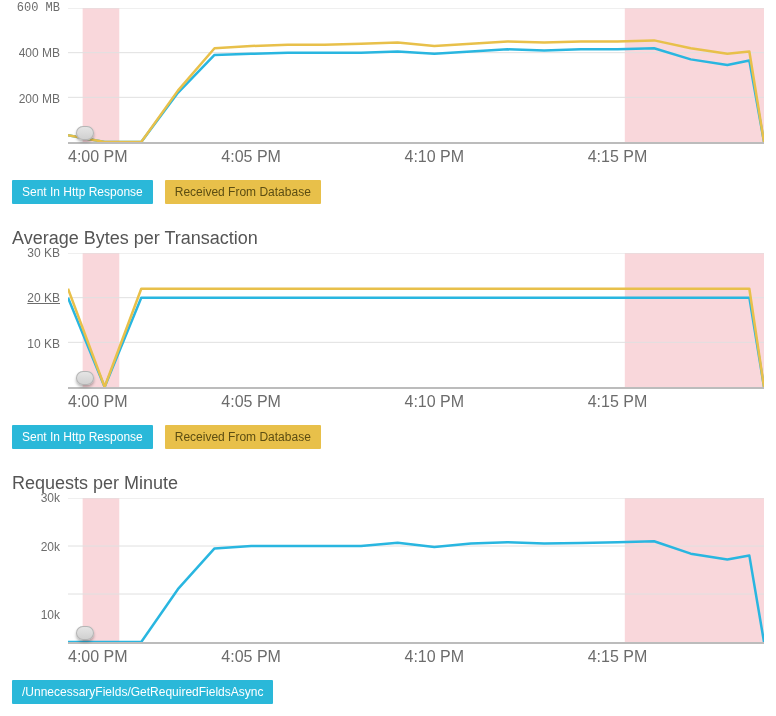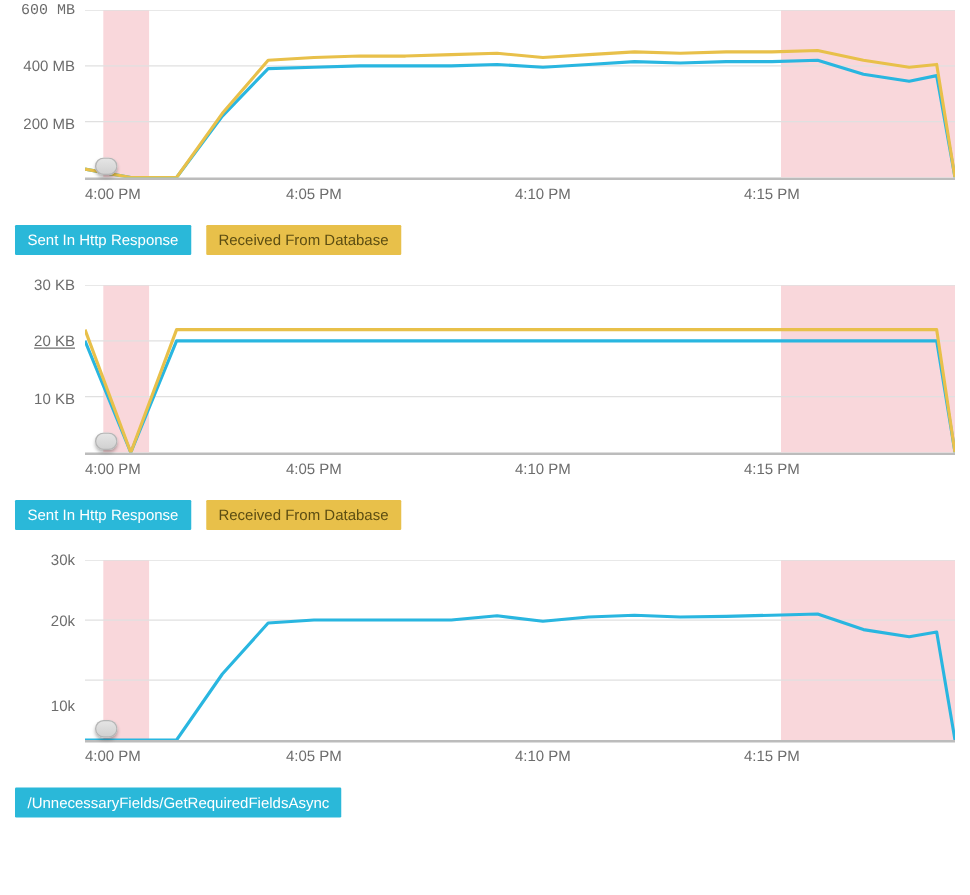--- a/index.html
+++ b/index.html
@@ -18,21 +18,21 @@
   .page{width:776px;box-sizing:border-box;padding:8px 12px 12px 12px;}
   .panel{margin:0 0 20px 0;}
   .title{font-size:18px;color:var(--title);margin:0 0 4px 0;font-weight:400;}
   .plot-wrap{position:relative;height:160px;}
   .plot-wrap.tall{height:170px;}
   .ylabels{position:absolute;left:0;top:0;bottom:24px;width:52px;}
   .ylabels div{position:absolute;right:4px;font-size:12px;color:var(--text);transform:translateY(-50%);white-space:nowrap;}
   .plot{position:absolute;left:56px;right:0;top:0;bottom:24px;border-bottom:2px solid var(--axis);}
   .plot svg{width:100%;height:100%;display:block;}
   .xlabels{position:absolute;left:56px;right:0;bottom:0;height:20px;}
-  .xlabels div{position:absolute;font-size:12px;color:var(--text);transform:translateX(-50%);white-space:nowrap;}
+  .xlabels div{position:absolute;font-size:16px;color:var(--text);transform:translateX(-50%);white-space:nowrap;}
   .grip{position:absolute;left:8px;bottom:2px;width:18px;height:14px;border-radius:8px;
         background:linear-gradient(#e6e6e6,#cfcfcf);box-shadow:0 0 0 1px #b5b5b5 inset,0 2px 3px rgba(0,0,0,0.3);}
   .legend{margin-top:8px;display:flex;flex-wrap:wrap;}
   .legend .item{display:inline-block;font-size:12px;color:#fff;padding:5px 10px;margin:4px 12px 4px 0;border-radius:1px;}
   .legend .cyan{background:var(--legend-cyan);}
   .legend .gold{background:var(--legend-gold);color:#5c4d12;text-align:center;}
 </style>
 </head>
 <body>
 <div class="page">
@@ -63,20 +63,21 @@
           <div style="left: 78.9474%;">4:15 PM</div>
         </div>
   </div>
   <div class="legend">
     <span class="item cyan">Sent In Http Response</span>
     <span class="item gold">Received From Database</span>
   </div>
 </div>
 
 <div class="panel">
+  <div class="title">Average Bytes per Transaction</div>
   <div class="plot-wrap">
     <div class="ylabels" id="yl-1">
           <div style="top: 66.6667%;">10 KB</div>
           <div style="top: 33.3333%; text-decoration: underline;">20 KB</div>
           <div style="top: 0%;">30 KB</div>
         </div>
     <div class="plot" id="plot-1">
           <svg viewBox="0 0 1000 1000" preserveAspectRatio="none">
             <rect x="21.052631578947366" y="0" width="52.63157894736841" height="1000" fill="var(--shade)"></rect>
             <rect x="799.9999999999999" y="0" width="200.0000000000001" height="1000" fill="var(--shade)"></rect>
@@ -95,20 +96,21 @@
           <div style="left: 78.9474%;">4:15 PM</div>
         </div>
   </div>
   <div class="legend">
     <span class="item cyan">Sent In Http Response</span>
     <span class="item gold">Received From Database</span>
   </div>
 </div>
 
 <div class="panel">
+  <div class="title">Requests per Minute</div>
   <div class="plot-wrap tall">
     <div class="ylabels" id="yl-2">
           <div style="top: 66.6667%; margin-top: 20px;">10k</div>
           <div style="top: 33.3333%; margin-left: 42px;">20k</div>
           <div style="top: 0%;">30k</div>
         </div>
     <div class="plot" id="plot-2">
           <svg viewBox="0 0 1000 1000" preserveAspectRatio="none">
             <rect x="21.052631578947366" y="0" width="52.63157894736841" height="1000" fill="var(--shade)"></rect>
             <rect x="799.9999999999999" y="0" width="200.0000000000001" height="1000" fill="var(--shade)"></rect>

